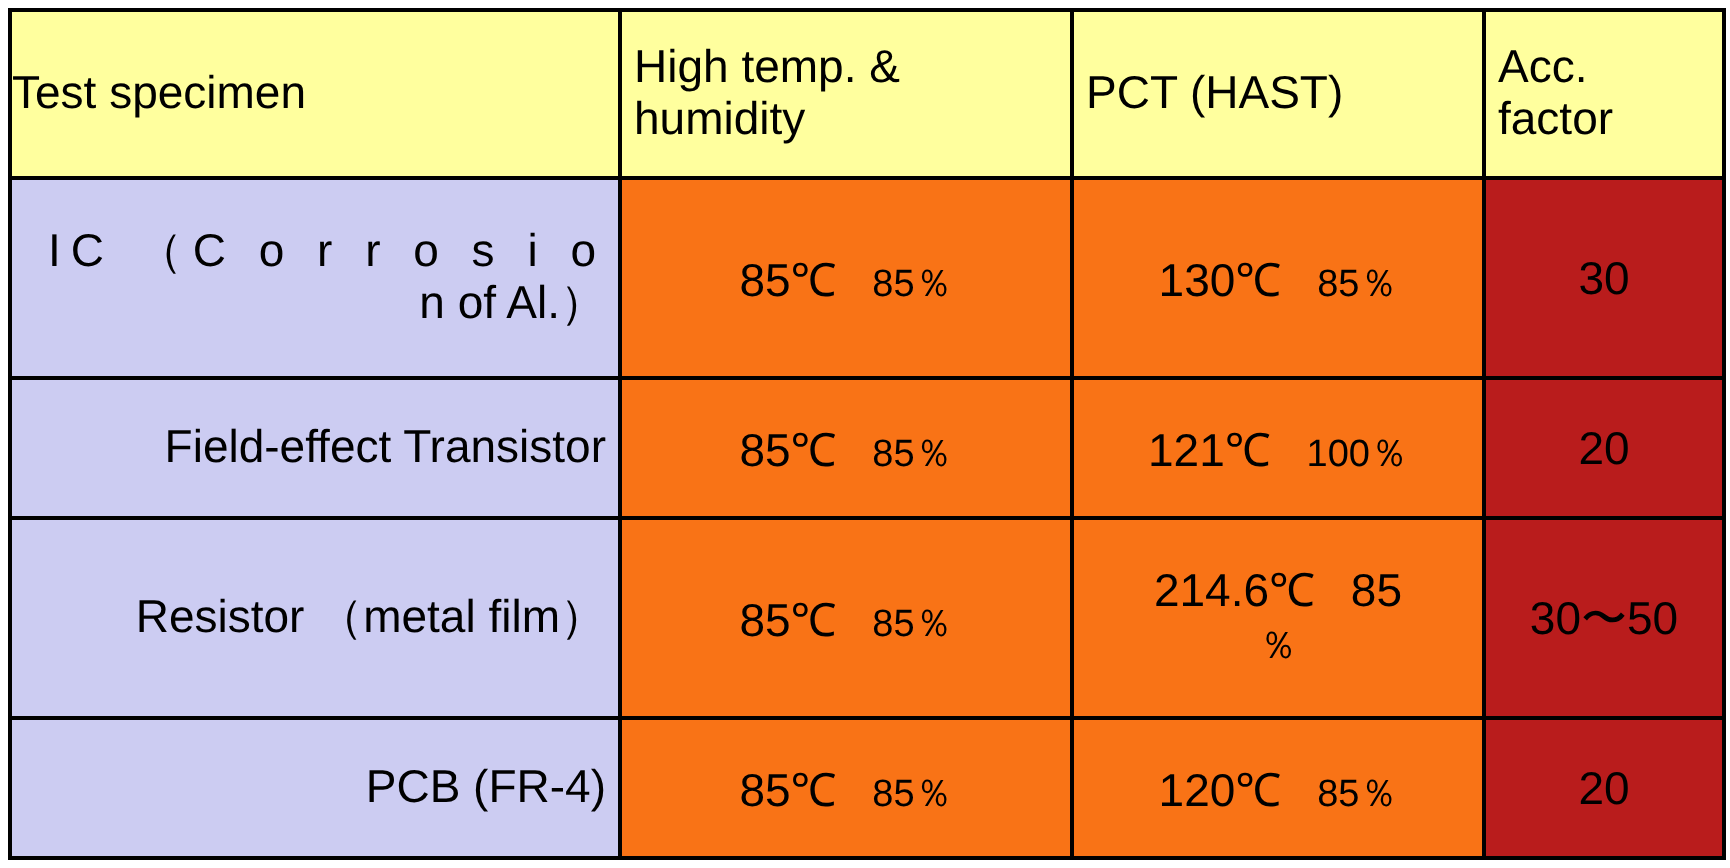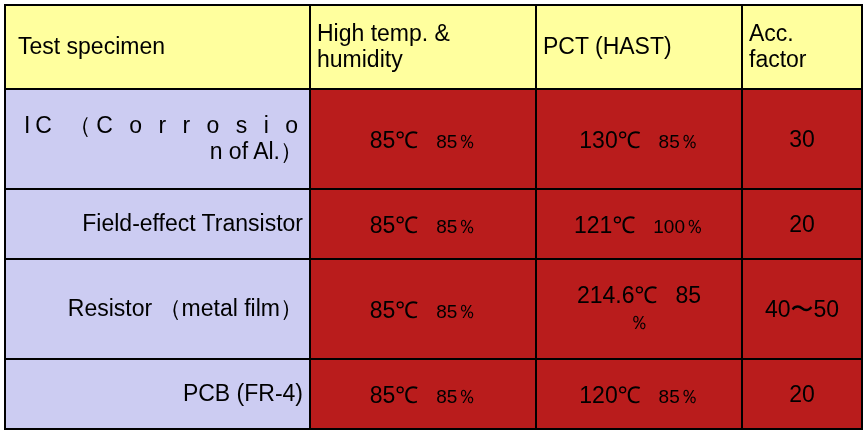--- a/index.html
+++ b/index.html
@@ -42,30 +42,30 @@
   col.c3 { width: 120px; }
 
   thead th {
     background: #ffff9e;
     text-align: left;
     line-height: 1.12;
     height: 78px;
   }
   thead th.hdr-spec {
     text-align: left;
-    padding-left: 12px;
+    padding-left: 0;
   }
   tbody td.spec-name {
     background: #ccccf2;
     text-align: right;
     padding-left: 10px;
     line-height: 1.12;
   }
   tbody td.cond {
-    background: #b91c1c;
+    background: #f97316;
     text-align: center;
     white-space: nowrap;
   }
   tbody td.factor {
     background: #b91c1c;
     text-align: center;
   }
   .sp { display: inline-block; width: 18px; }
   .pct { font-size: 19px; }
   .wide-letters { letter-spacing: 5px; }
@@ -128,21 +128,21 @@
 
       <tr class="row-tall">
         <td class="spec-name">Resistor （metal film）</td>
         <td class="cond">
           <span>85℃</span><span class="sp"></span><span class="pct">85％</span>
         </td>
         <td class="cond cond-twoline">
           <span>214.6℃</span><span class="sp"></span><span>85</span><br>
           <span class="pct">％</span>
         </td>
-        <td class="factor">40〜50</td>
+        <td class="factor">30〜50</td>
       </tr>
 
       <tr class="row-norm">
         <td class="spec-name">PCB (FR-4)</td>
         <td class="cond">
           <span>85℃</span><span class="sp"></span><span class="pct">85％</span>
         </td>
         <td class="cond">
           <span>120℃</span><span class="sp"></span><span class="pct">85％</span>
         </td>

